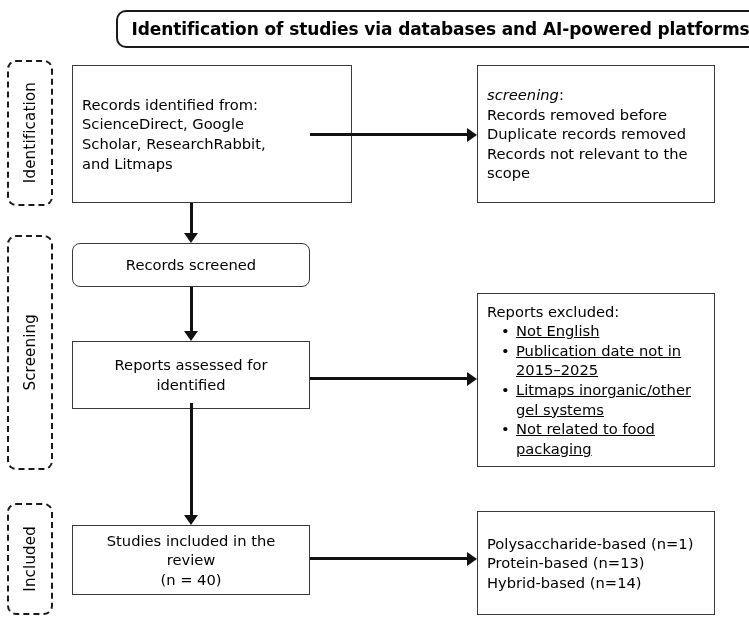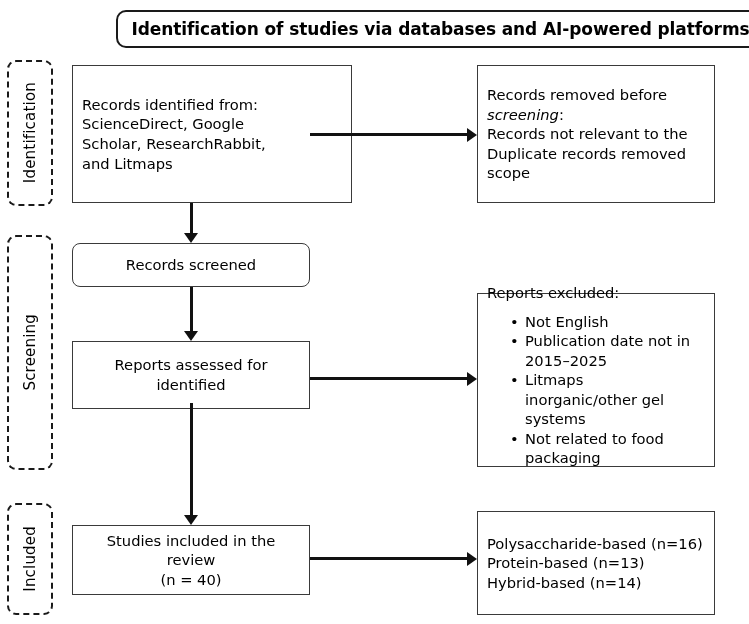--- a/index.html
+++ b/index.html
@@ -85,22 +85,23 @@
   #node-reports-assessed   { left: 72px;  top: 341px; width: 238px; height: 68px;  }
   #node-reports-excluded   { left: 477px; top: 293px; width: 238px; height: 174px; }
   #node-studies-included   { left: 72px;  top: 525px; width: 238px; height: 70px;  }
   #node-categories         { left: 477px; top: 511px; width: 238px; height: 104px; }
 
   .line { white-space: nowrap; }
 
   
   .bullets {
     list-style: none;
-    margin: 9px;
+    margin: 0;
     padding: 0 0 0 14px;
+    text-decoration: underline;
   }
   .bullets li {
     position: relative;
     padding-left: 15px;
     margin: 0;
   }
   .bullets li::before {
     content: "\2022";
     position: absolute;
     left: 0;
@@ -158,24 +159,24 @@
     <div class="pad">
       <div class="line">Records identified from:</div>
       <div class="line">ScienceDirect, Google</div>
       <div class="line">Scholar, ResearchRabbit,</div>
       <div class="line">and Litmaps</div>
     </div>
   </div>
 
   <div class="node" id="node-records-removed">
     <div class="pad">
+      <div class="line"><em>screening</em><span>:</span></div>
       <div class="line">Records removed before</div>
-      <div class="line"><em>screening</em><span>:</span></div>
+      <div class="line">Duplicate records removed</div>
       <div class="line">Records not relevant to the</div>
-      <div class="line">Duplicate records removed</div>
       <div class="line">scope</div>
     </div>
   </div>
 
   <div class="node center" id="node-records-screened">
     <div class="pad">
       <div class="line">Records screened</div>
     </div>
   </div>
 
@@ -201,21 +202,21 @@
   <div class="node center" id="node-studies-included">
     <div class="pad">
       <div class="line">Studies included in the</div>
       <div class="line">review</div>
       <div class="line">(n = 40)</div>
     </div>
   </div>
 
   <div class="node" id="node-categories">
     <div class="pad">
-      <div class="line">Polysaccharide-based (n=16)</div>
+      <div class="line">Polysaccharide-based (n=1)</div>
       <div class="line">Protein-based (n=13)</div>
       <div class="line">Hybrid-based (n=14)</div>
     </div>
   </div>
 
   <div class="conn-h" style="left:310px; top:133px; width:158px;"></div>
   <div class="arrow-right" style="left:467px; top:127.5px;"></div>
 
   <div class="conn-v" style="left:189.5px; top:203px; height:32px;"></div>
   <div class="arrow-down" style="left:184px; top:233px;"></div>

